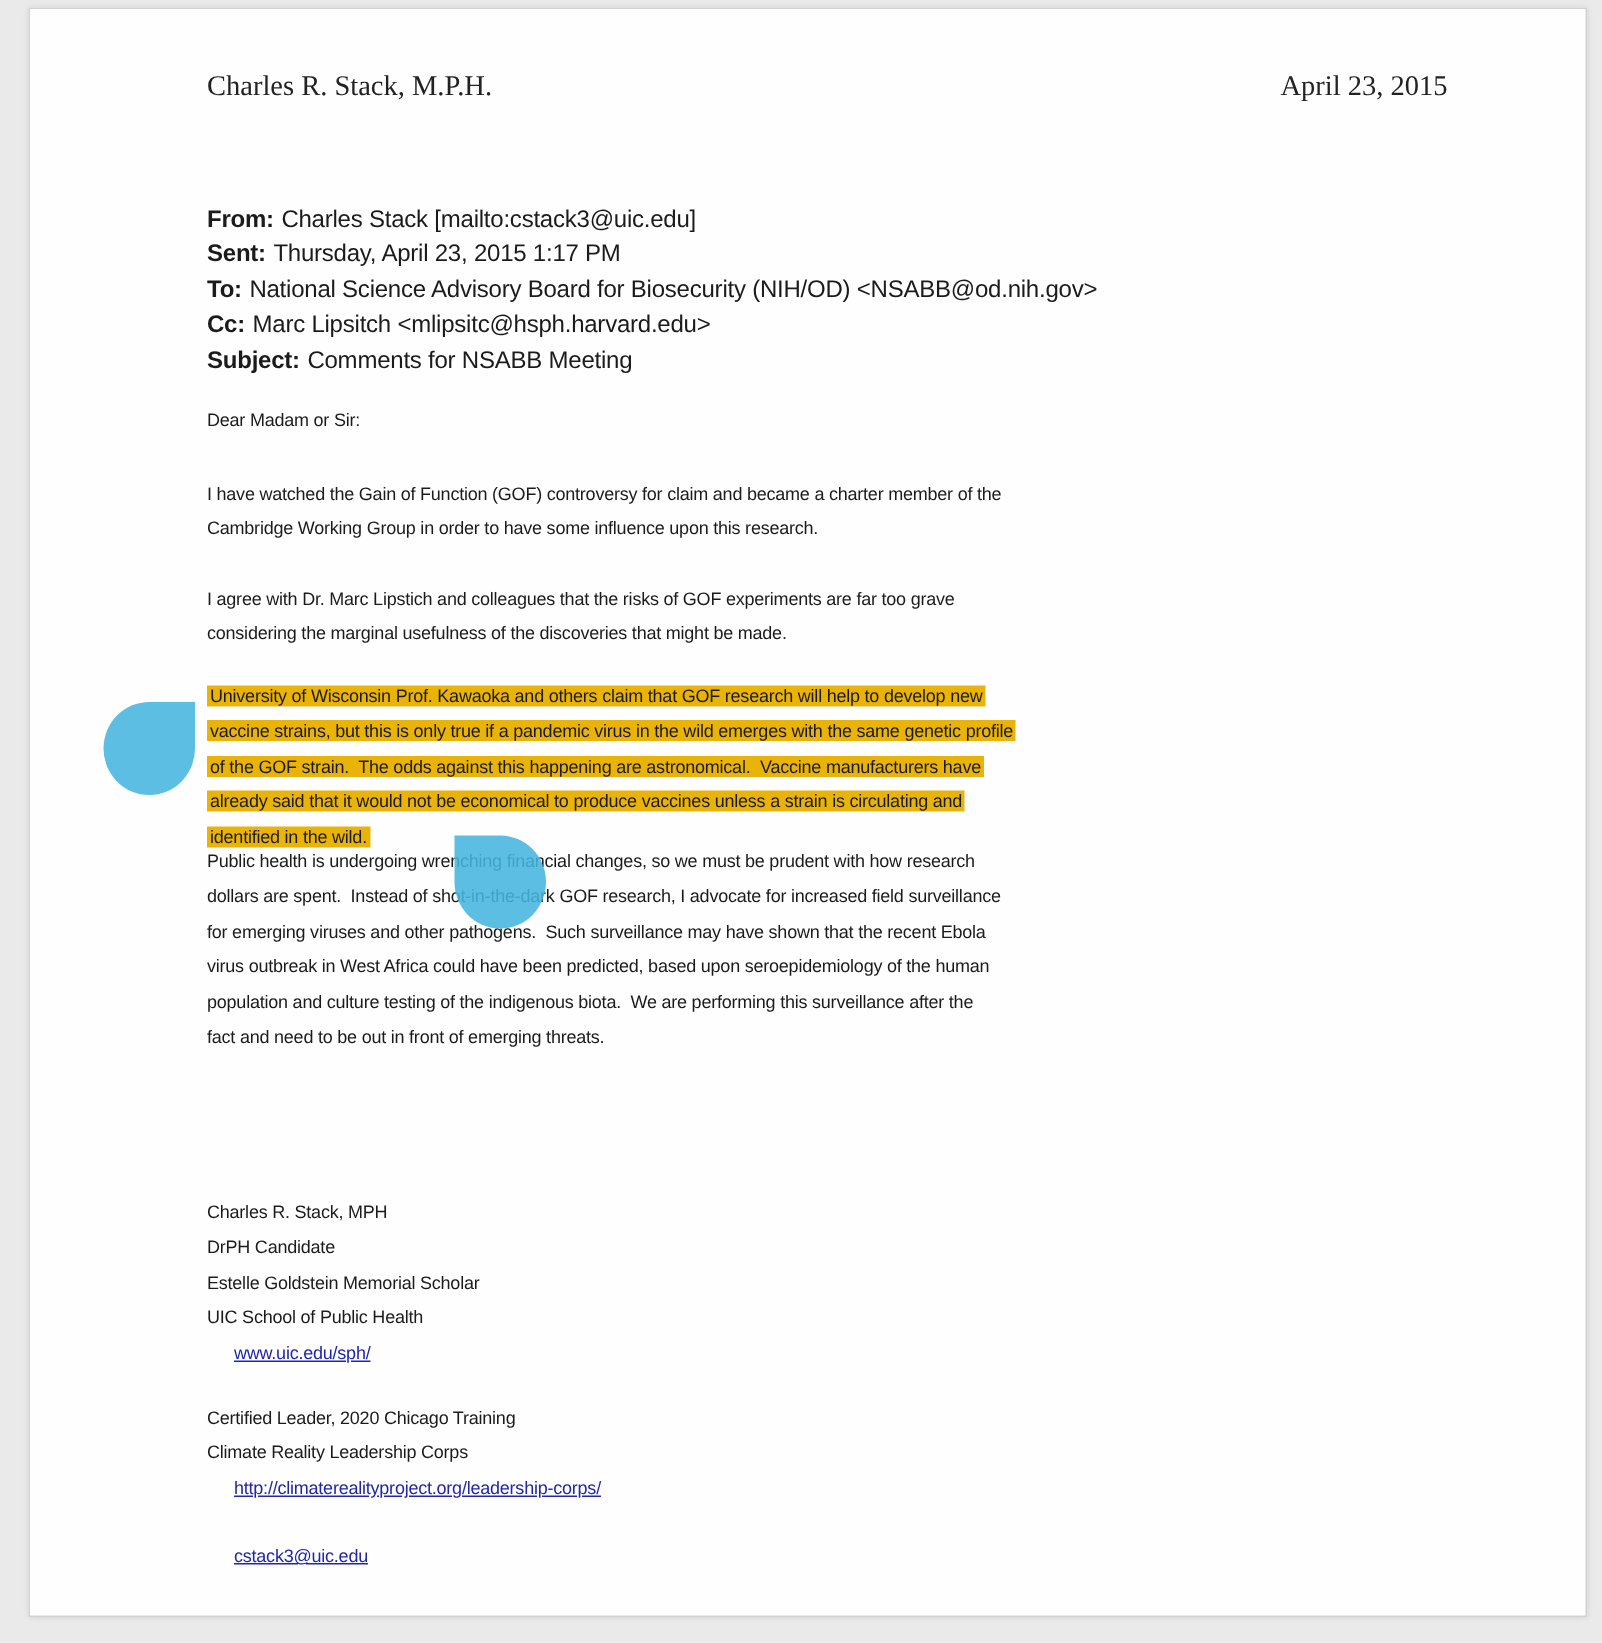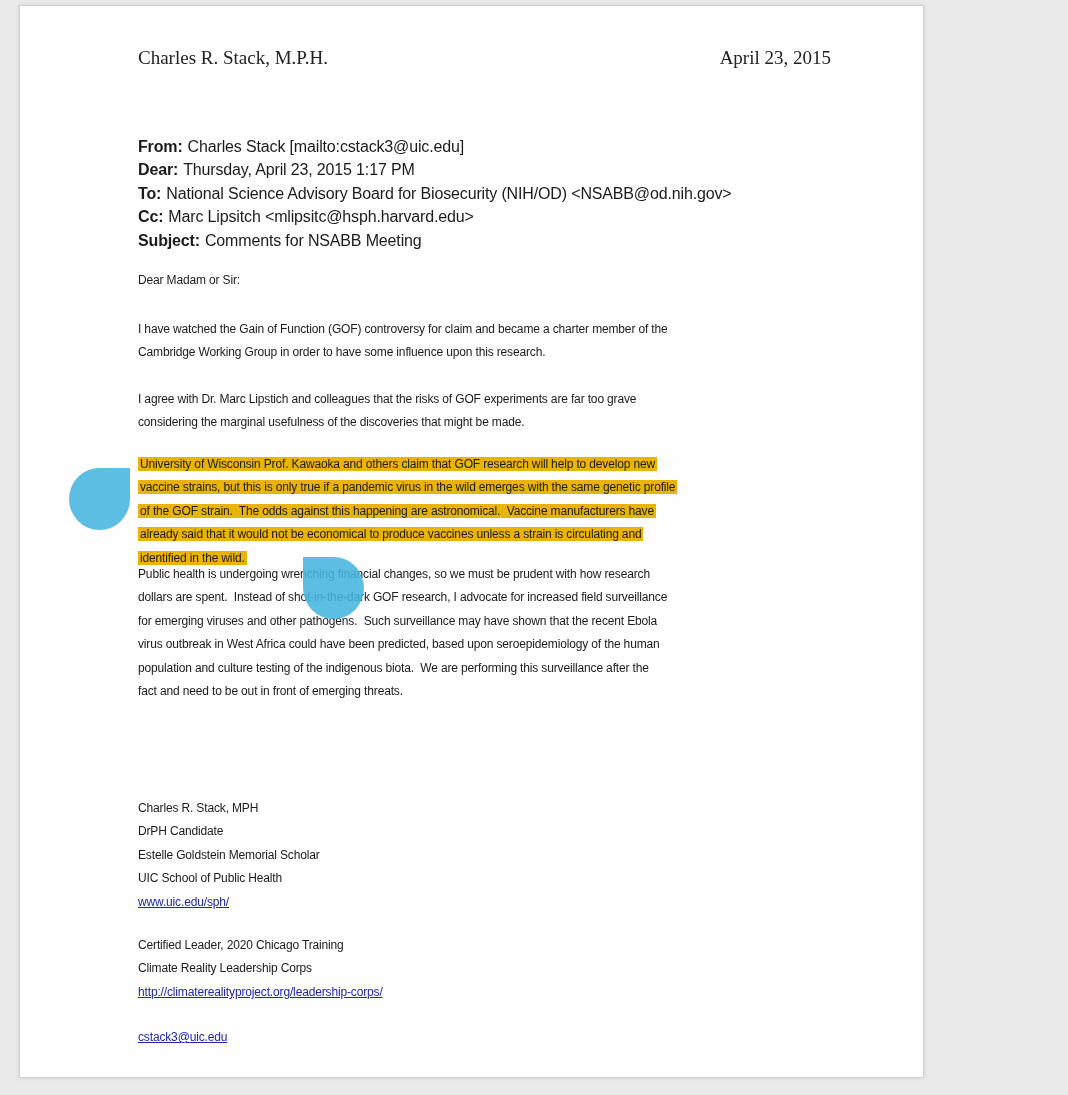--- a/index.html
+++ b/index.html
@@ -8,21 +8,21 @@
     width: 1068px;
     height: 1095px;
     background: #eaeaea;
     overflow: hidden;
     font-family: "Liberation Sans", sans-serif;
   }
   .page {
     position: absolute;
     left: 19px;
     top: 5px;
-    width: 905px;
+    width: 1039px;
     height: 1073px;
     background: #fefefe;
     border: 1px solid #d2d2d2;
     box-shadow: 0 0 4px rgba(0,0,0,0.12);
     box-sizing: border-box;
   }
   .abs { position: absolute; left: 118px; right: 92px; }
   .body-text {
     font-size: 12px;
     line-height: 23.4px;
@@ -44,20 +44,21 @@
   .hl-para span {
     background: #abdbef;
     padding: 0 2px 0 2px;
     box-decoration-break: clone;
     -webkit-box-decoration-break: clone;
   }
   a.doc-link, .doc-link {
     color: #2126ad;
     text-decoration: underline;
     cursor: pointer;
+    margin-left: 18px;
   }
   .sel-handle {
     position: absolute;
     width: 61px;
     height: 62px;
     background: rgba(69, 181, 222, 0.88);
   }
   .sel-handle.start { border-radius: 50% 0 50% 50%; left: 49px; top: 462px; }
   .sel-handle.end   { border-radius: 0 50% 50% 50%; left: 283px; top: 551px; }
 </style>
@@ -69,21 +70,21 @@
   <div class="abs header-row">
     <span>Charles R. Stack, M.P.H.</span>
     <span>April 23, 2015</span>
   </div>
 
   <div class="abs email-headers">
     <div class="eh-line">
       <b>From:</b><span>Charles Stack [mailto:cstack3@uic.edu]</span>
     </div>
     <div class="eh-line">
-      <b>Dear:</b><span>Thursday, April 23, 2015 1:17 PM</span>
+      <b>Sent:</b><span>Thursday, April 23, 2015 1:17 PM</span>
     </div>
     <div class="eh-line">
       <b>To:</b><span>National Science Advisory Board for Biosecurity (NIH/OD) &lt;NSABB@od.nih.gov&gt;</span>
     </div>
     <div class="eh-line">
       <b>Cc:</b><span>Marc Lipsitch &lt;mlipsitc@hsph.harvard.edu&gt;</span>
     </div>
     <div class="eh-line">
       <b>Subject:</b><span>Comments for NSABB Meeting</span>
     </div>

